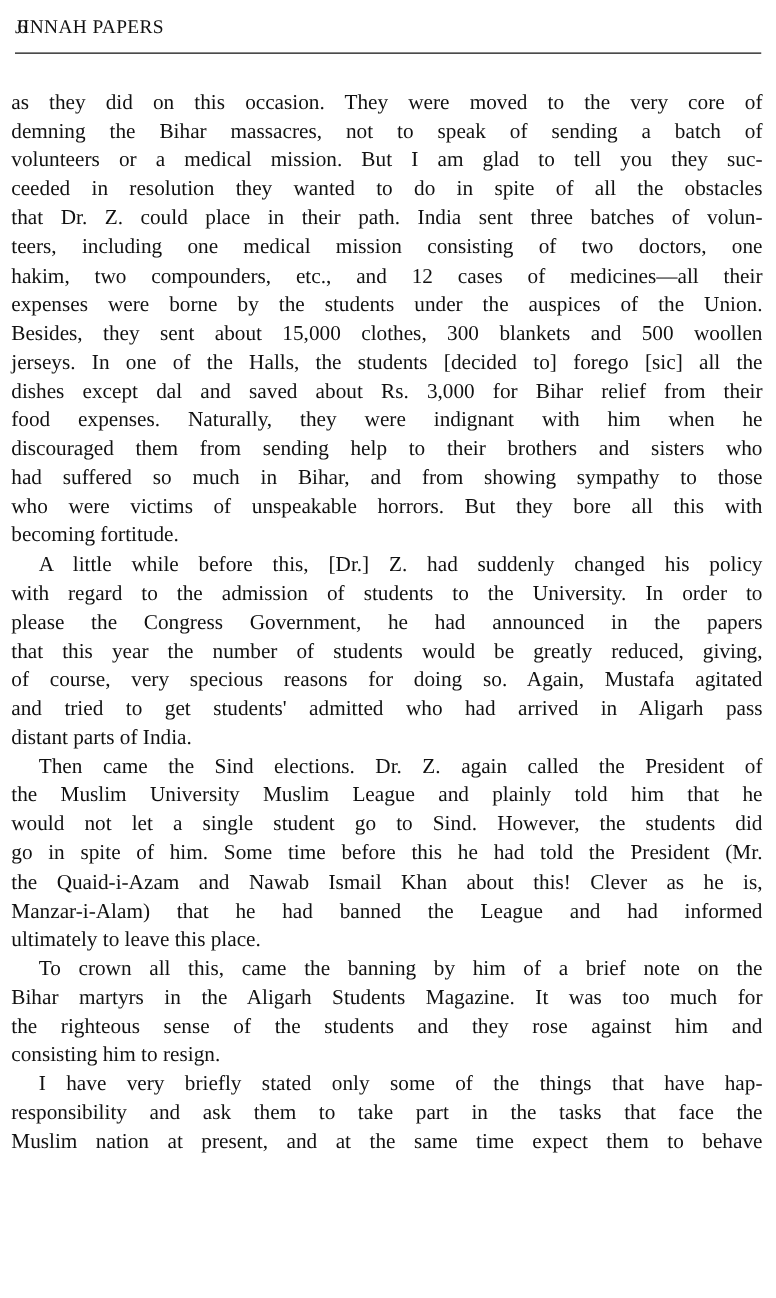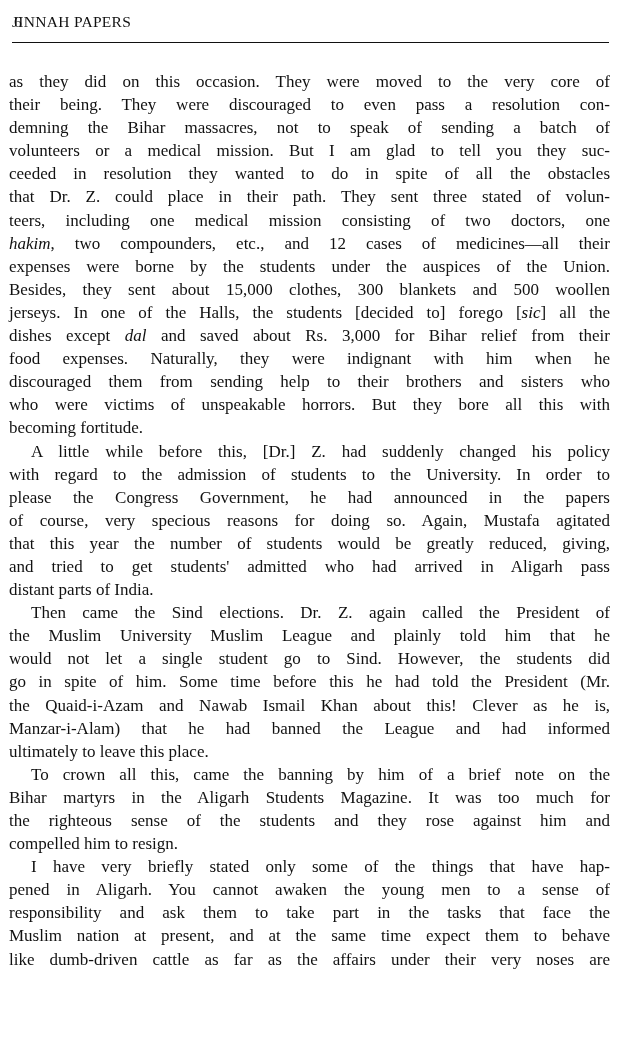--- a/index.html
+++ b/index.html
@@ -70,77 +70,74 @@
     height: 23.1px;
     overflow: visible;
   }
   .line.last {
     text-align-last: left;
   }
   .line.indent {
     padding-left: 22px;
   }
   .line span.it {
-    font-style: italic;
   }
 </style>
 </head>
 <body>
 
 <div class="page">
   <div class="running-head">
     <span class="page-number">6</span>
     <span class="running-title">JINNAH PAPERS</span>
   </div>
   <div class="rule"></div>
 
   <div class="body-text" id="body-text">
       <div>
         <span class="line">as they did on this occasion. They were moved to the very core of</span>
-        <span class="line">their being. They were discouraged to even pass a resolution con-</span>
         <span class="line">demning the Bihar massacres, not to speak of sending a batch of</span>
         <span class="line">volunteers or a medical mission. But I am glad to tell you they suc-</span>
         <span class="line">ceeded in resolution they wanted to do in spite of all the obstacles</span>
-        <span class="line">that Dr. Z. could place in their path. They sent three stated of volun-</span>
+        <span class="line">that Dr. Z. could place in their path. India sent three batches of volun-</span>
         <span class="line">teers, including one medical mission consisting of two doctors, one</span>
         <span class="line"><span class="it">hakim</span>, two compounders, etc., and 12 cases of medicines—all their</span>
         <span class="line">expenses were borne by the students under the auspices of the Union.</span>
         <span class="line">Besides, they sent about 15,000 clothes, 300 blankets and 500 woollen</span>
         <span class="line">jerseys. In one of the Halls, the students [decided to] forego [<span class="it">sic</span>] all the</span>
         <span class="line">dishes except <span class="it">dal</span> and saved about Rs. 3,000 for Bihar relief from their</span>
         <span class="line">food expenses. Naturally, they were indignant with him when he</span>
         <span class="line">discouraged them from sending help to their brothers and sisters who</span>
+        <span class="line">had suffered so much in Bihar, and from showing sympathy to those</span>
         <span class="line">who were victims of unspeakable horrors. But they bore all this with</span>
         <span class="line last">becoming fortitude.</span>
       </div>
       <div>
         <span class="line indent">A little while before this, [Dr.] Z. had suddenly changed his policy</span>
         <span class="line">with regard to the admission of students to the University. In order to</span>
         <span class="line">please the Congress Government, he had announced in the papers</span>
+        <span class="line">that this year the number of students would be greatly reduced, giving,</span>
         <span class="line">of course, very specious reasons for doing so. Again, Mustafa agitated</span>
-        <span class="line">that this year the number of students would be greatly reduced, giving,</span>
         <span class="line">and tried to get students' admitted who had arrived in Aligarh pass</span>
         <span class="line last">distant parts of India.</span>
       </div>
       <div>
         <span class="line indent">Then came the Sind elections. Dr. Z. again called the President of</span>
         <span class="line">the Muslim University Muslim League and plainly told him that he</span>
         <span class="line">would not let a single student go to Sind. However, the students did</span>
         <span class="line">go in spite of him. Some time before this he had told the President (Mr.</span>
         <span class="line">the Quaid-i-Azam and Nawab Ismail Khan about this! Clever as he is,</span>
         <span class="line">Manzar-i-Alam) that he had banned the League and had informed</span>
         <span class="line last">ultimately to leave this place.</span>
       </div>
       <div>
         <span class="line indent">To crown all this, came the banning by him of a brief note on the</span>
         <span class="line">Bihar martyrs in the Aligarh Students Magazine. It was too much for</span>
         <span class="line">the righteous sense of the students and they rose against him and</span>
-        <span class="line last">compelled him to resign.</span>
+        <span class="line last">consisting him to resign.</span>
       </div>
       <div>
         <span class="line indent">I have very briefly stated only some of the things that have hap-</span>
-        <span class="line">pened in Aligarh. You cannot awaken the young men to a sense of</span>
         <span class="line">responsibility and ask them to take part in the tasks that face the</span>
         <span class="line">Muslim nation at present, and at the same time expect them to behave</span>
-        <span class="line">like dumb-driven cattle as far as the affairs under their very noses are</span>
       </div>
     </div>
 </div>
 
 </body></html>

